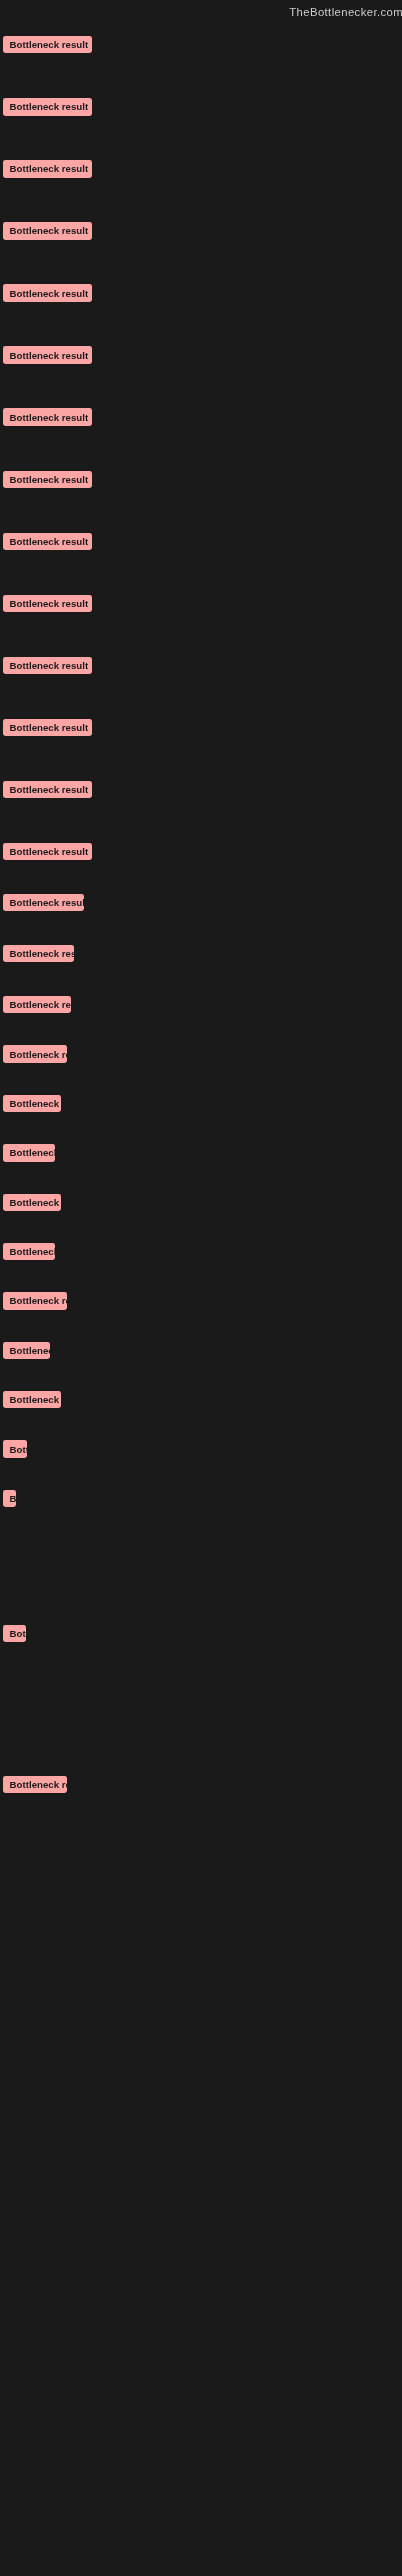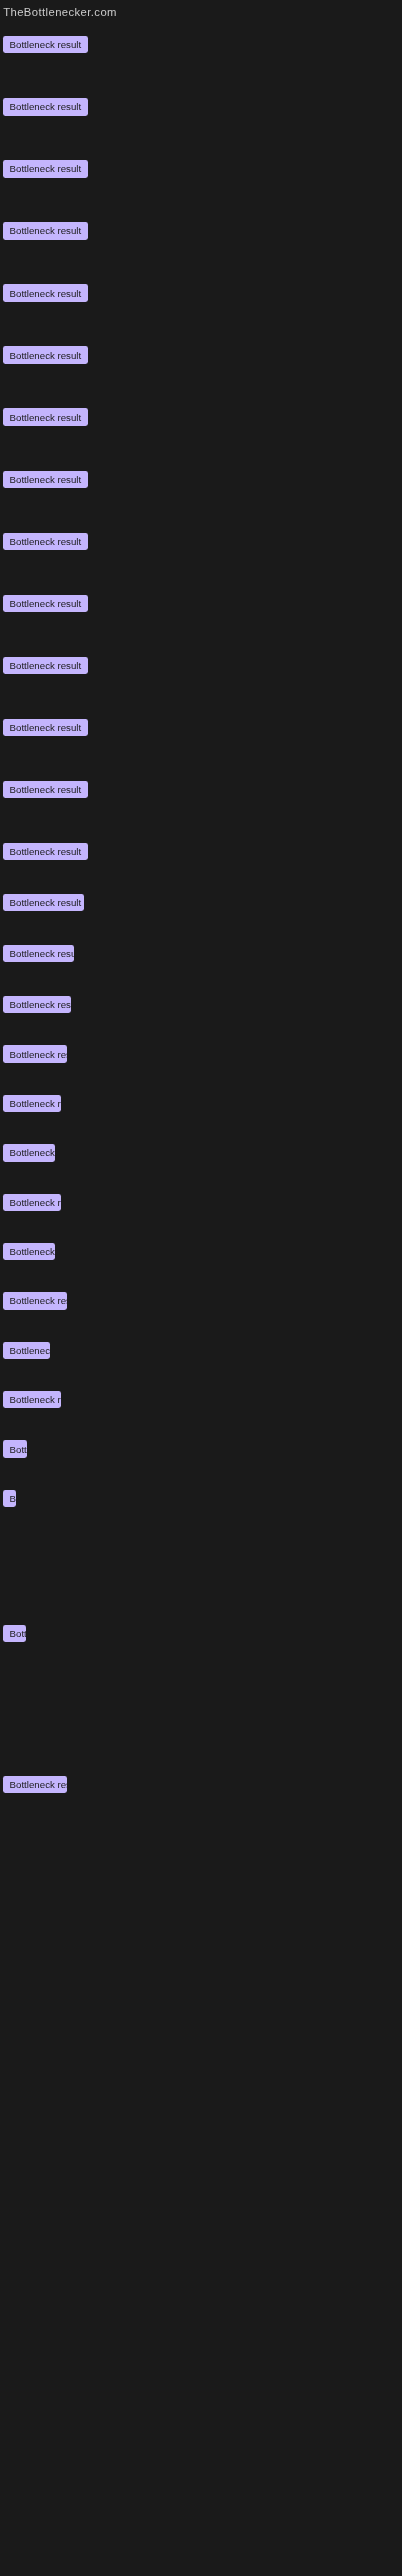--- a/index.html
+++ b/index.html
@@ -10,38 +10,38 @@
 
     body {
       background-color: #1a1a1a;
       width: 403px;
       min-height: 2576px;
       font-family: Arial, sans-serif;
       position: relative;
     }
 
     .site-title {
-      text-align: left;
+      text-align: right;
       color: #cccccc;
       font-size: 11.3px;
       padding: 6.4px 0 9.7px 0;
       letter-spacing: 0.4px;
     }
 
     .bottleneck-item {
       margin-bottom: 0;
       padding: 8px 0 9.7px 0;
     }
 
     .bottleneck-badge {
       display: inline-block;
-      background-color: #c4b5fd;
+      background-color: #fca5a5;
       color: #1a1a1a;
       font-size: 9.7px;
-      font-weight: normal;
+      font-weight: bold;
       padding: 3.2px 6.4px;
       border-radius: 2.4px;
       white-space: nowrap;
       overflow: hidden;
     }
 
     .item-0 .bottleneck-badge { max-width: 89px; }
     .item-1 .bottleneck-badge { max-width: 89px; }
     .item-2 .bottleneck-badge { max-width: 89px; }
     .item-3 .bottleneck-badge { max-width: 89px; }

